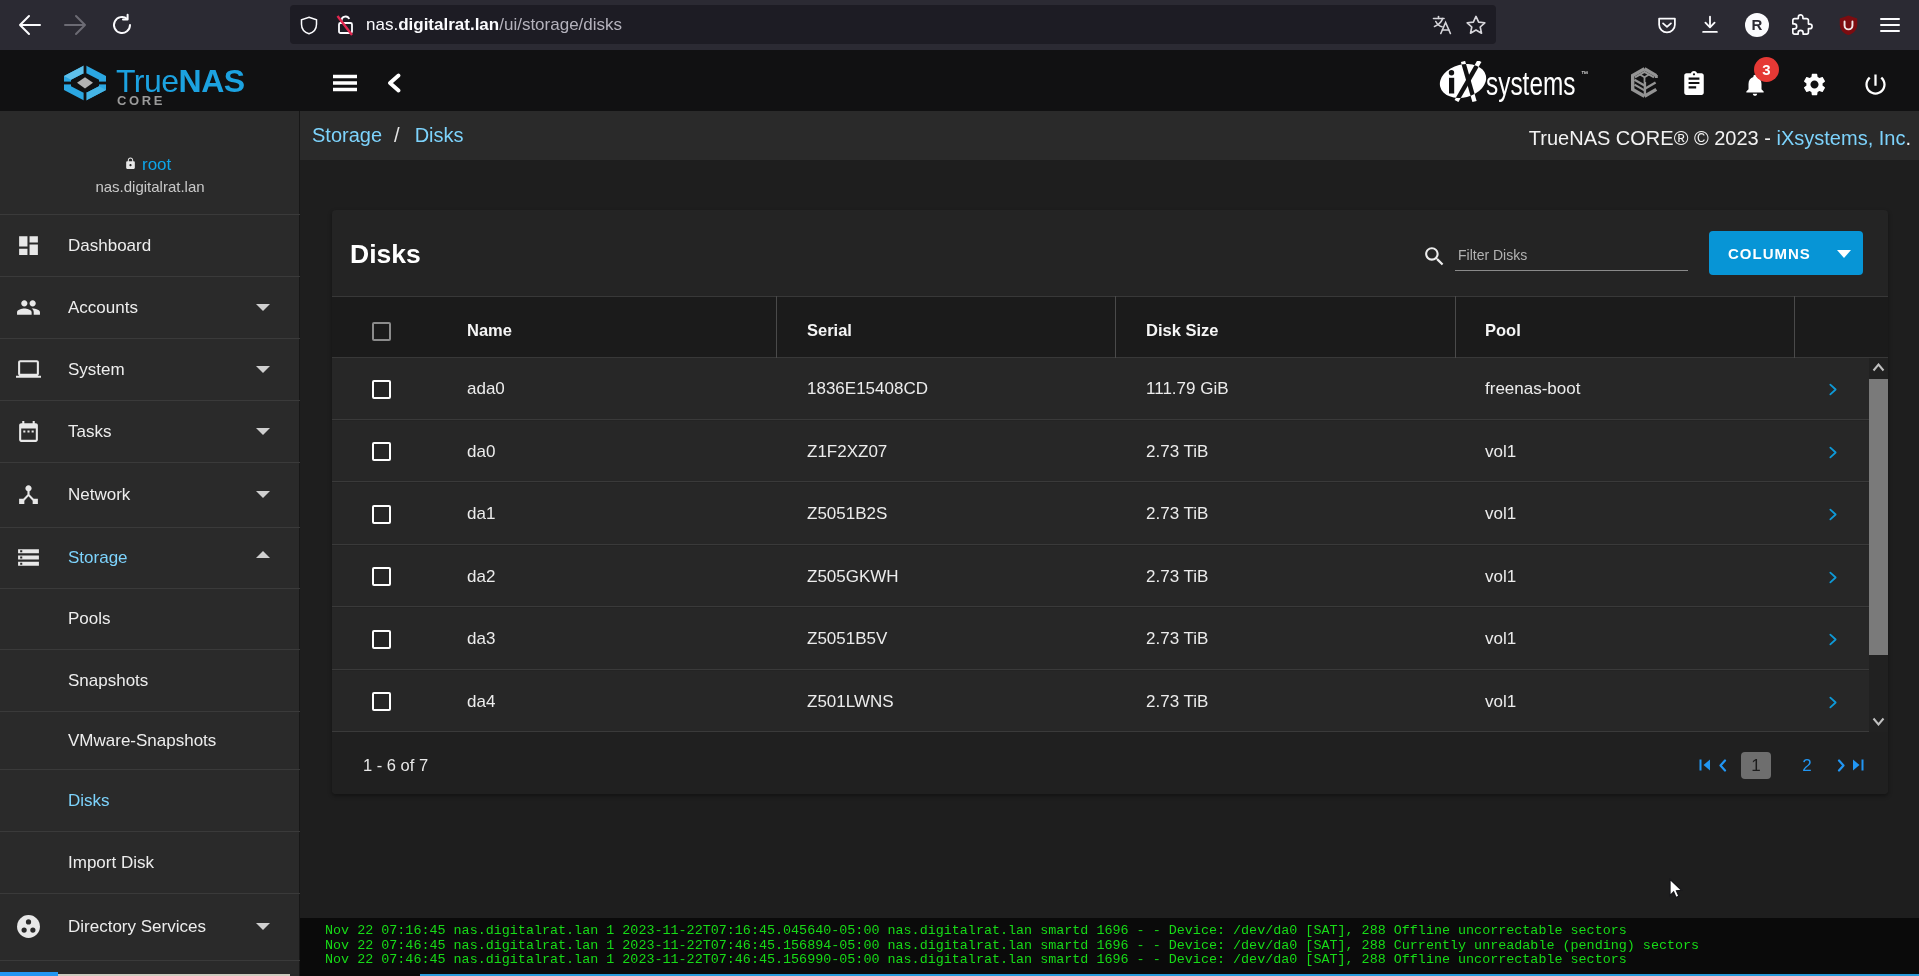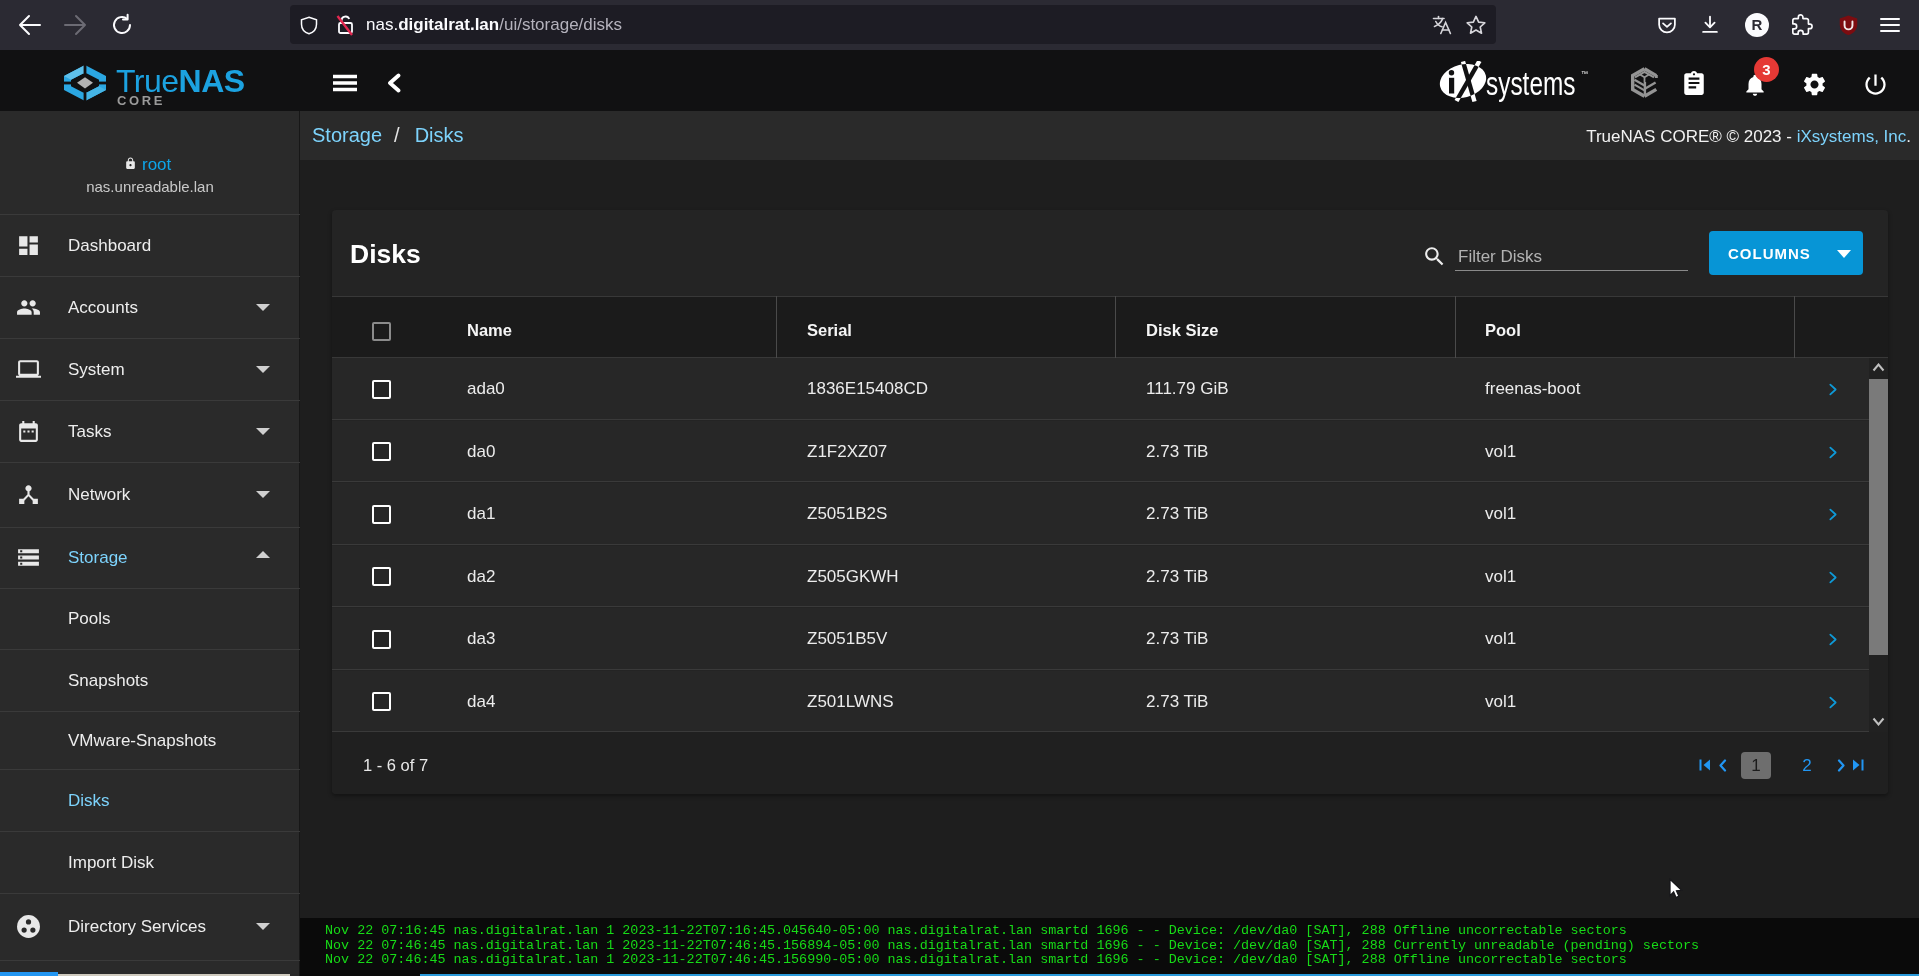--- a/index.html
+++ b/index.html
@@ -176,21 +176,21 @@
   <svg class="abs" style="left:1862px;top:71px" width="27" height="27" viewBox="0 0 24 24" fill="#fff">
       <path d="M13 3h-2v10h2V3zm4.83 2.17l-1.42 1.42C17.99 7.86 19 9.81 19 12c0 3.87-3.13 7-7 7s-7-3.13-7-7c0-2.19 1.01-4.14 2.58-5.42L6.17 5.17C4.23 6.82 3 9.26 3 12c0 4.97 4.03 9 9 9s9-4.03 9-9c0-2.74-1.23-5.18-3.17-6.83z"></path>
     </svg>
 
   <div id="sidebar" class="abs"></div>
 
   <svg class="abs" style="left:124px;top:156px" width="13" height="15" viewBox="0 0 24 24" fill="#e8e8e8">
       <path d="M18 8h-1V6c0-2.76-2.24-5-5-5S7 3.24 7 6v2H6c-1.1 0-2 .9-2 2v10c0 1.1.9 2 2 2h12c1.1 0 2-.9 2-2V10c0-1.1-.9-2-2-2zm-6 9c-1.1 0-2-.9-2-2s.9-2 2-2 2 .9 2 2-.9 2-2 2zm3.1-9H8.9V6c0-1.71 1.39-3.1 3.1-3.1 1.71 0 3.1 1.39 3.1 3.1v2z"></path>
     </svg>
   <div class="abs" style="left:142px;top:155px;font-size:17px;color:#0ea5e9;">root</div>
-  <div class="abs" style="left:0;top:178px;width:300px;text-align:center;font-size:15px;color:#c9c9c9;">nas.unreadable.lan</div>
+  <div class="abs" style="left:0;top:178px;width:300px;text-align:center;font-size:15px;color:#c9c9c9;">nas.digitalrat.lan</div>
   <div class="abs sdiv" style="top:214px"></div>
 
   <svg class="abs micon" style="top:233px" viewBox="0 0 24 24" fill="#e8e8e8">
       <path d="M3 13h8V3H3v10zm0 8h8v-6H3v6zm10 0h8V11h-8v10zm0-18v6h8V3h-8z"></path>
     </svg>
   <div class="abs mitem" style="top:236px">Dashboard</div>
   <div class="abs sdiv" style="top:276px"></div>
 
   <svg class="abs micon" style="top:295px" viewBox="0 0 24 24" fill="#e8e8e8">
       <path d="M16 11c1.66 0 2.99-1.34 2.99-3S17.66 5 16 5c-1.66 0-3 1.34-3 3s1.34 3 3 3zm-8 0c1.66 0 2.99-1.34 2.99-3S9.66 5 8 5C6.34 5 5 6.34 5 8s1.34 3 3 3zm0 2c-2.33 0-7 1.17-7 3.5V19h14v-2.5c0-2.33-4.67-3.5-7-3.5zm8 0c-.29 0-.62.02-.97.05 1.16.84 1.97 1.97 1.97 3.45V19h6v-2.5c0-2.33-4.67-3.5-7-3.5z"></path>
@@ -243,29 +243,29 @@
       <circle cx="7.8" cy="15.4" r="2.5" fill="#2a2a2a"></circle>
       <circle cx="16.2" cy="15.4" r="2.5" fill="#2a2a2a"></circle>
     </svg>
   <div class="abs mitem" style="top:917px">Directory Services</div>
   <div class="abs caret" style="top:923px"></div>
   <div class="abs sdiv" style="top:960px"></div>
   <div class="abs" style="left:0;top:972px;width:58px;height:4px;background:#2196f3;"></div>
   <div class="abs" style="left:58px;top:974px;width:232px;height:2px;background:#cfcabe;"></div>
   <div id="crumb" class="abs"></div>
   <div class="abs" style="left:312px;top:124px;font-size:20px;"><span class="blue">Storage</span><span style="color:#e4e4e4;margin:0 15px 0 12px;">/</span><span class="blue">Disks</span></div>
-  <div class="abs" style="right:8px;top:127px;font-size:17px;color:#f2f2f2;">TrueNAS CORE® © 2023 - <span class="blue">iXsystems, Inc</span>.</div>
+  <div class="abs" style="right:8px;top:127px;font-size:20px;color:#f2f2f2;">TrueNAS CORE® © 2023 - <span class="blue">iXsystems, Inc</span>.</div>
   <div id="content" class="abs"></div>
   <div id="card" class="abs"></div>
 
   <div class="abs" style="left:350px;top:239px;font-size:26.5px;font-weight:bold;color:#fff;">Disks</div>
   <svg class="abs" style="left:1422px;top:244px" width="25" height="25" viewBox="0 0 24 24" fill="#ececec">
       <path d="M15.5 14h-.79l-.28-.27C15.41 12.59 16 11.11 16 9.5 16 5.91 13.09 3 9.5 3S3 5.91 3 9.5 5.91 16 9.5 16c1.61 0 3.09-.59 4.23-1.57l.27.28v.79l5 4.99L20.49 19l-4.99-5zm-6 0C7.01 14 5 11.99 5 9.5S7.01 5 9.5 5 14 7.01 14 9.5 11.99 14 9.5 14z"></path>
     </svg>
-  <div class="abs" style="left:1458px;top:247px;font-size:17px;color:#b2b2b2;">Filter Disks</div>
+  <div class="abs" style="left:1458px;top:247px;font-size:14px;color:#b2b2b2;">Filter Disks</div>
   <div class="abs" style="left:1455px;top:270px;width:233px;height:1px;background:#8a8a8a;"></div>
   <div class="abs" style="left:1709px;top:231px;width:154px;height:44px;background:#0795d6;border-radius:4px;"></div>
   <div class="abs" style="left:1728px;top:245px;font-size:15px;font-weight:bold;color:#fff;letter-spacing:1px;">COLUMNS</div>
   <div class="abs" style="left:1837px;top:250px;width:0;height:0;border-left:7px solid transparent;border-right:7px solid transparent;border-top:8px solid #fff;"></div>
 
   <div id="thead" class="abs"></div>
   <div class="abs vdiv" style="left:776px"></div>
   <div class="abs vdiv" style="left:1115px"></div>
   <div class="abs vdiv" style="left:1455px"></div>
   <div class="abs vdiv" style="left:1794px"></div>

